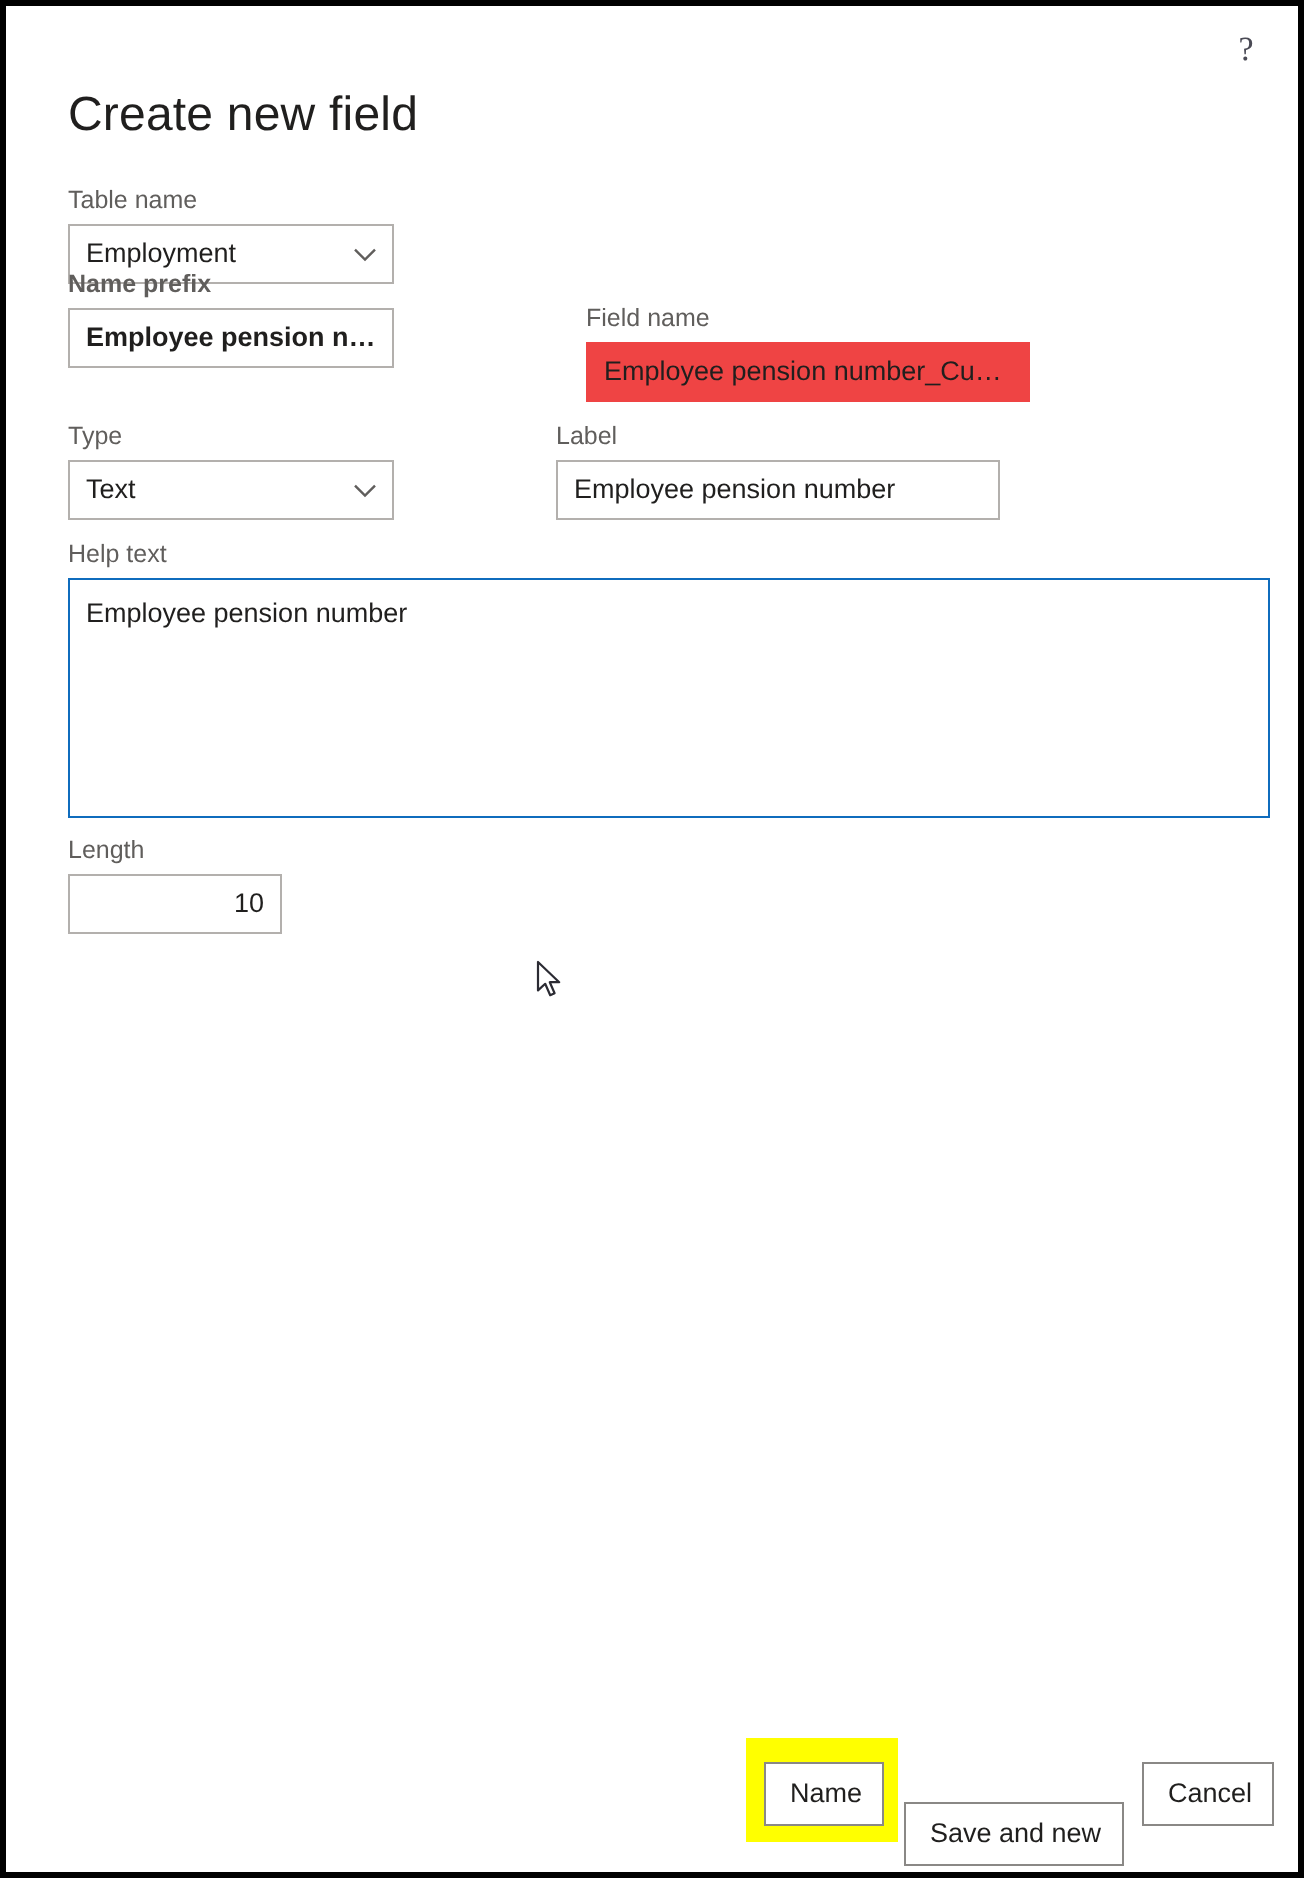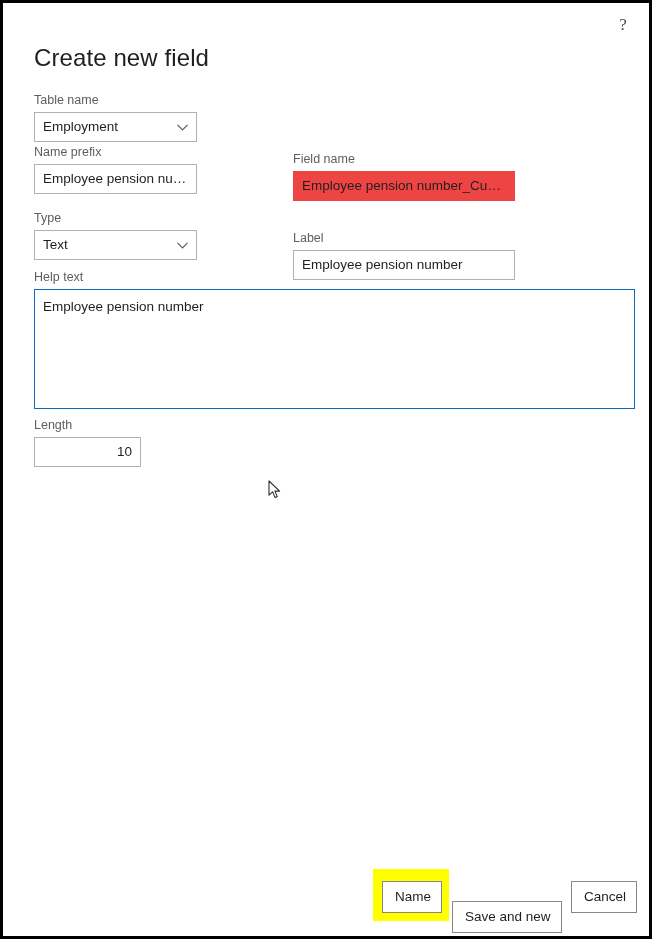--- a/index.html
+++ b/index.html
@@ -121,24 +121,24 @@
     position: absolute;
     right: 8px;
     top: 0;
     height: 28px;
     display: flex;
     align-items: center;
   }
 
   
   #grp-table-name { position: absolute; left: 31px; top: 89px; width: 163px; }
-  #grp-name-prefix { position: absolute; left: 31px; top: 141px; width: 163px; }
+  #grp-name-prefix { position: absolute; left: 31px; top: 131px; width: 163px; font-weight: bold; }
   #grp-type        { position: absolute; left: 31px; top: 207px; width: 163px; }
   #grp-field-name  { position: absolute; left: 290px; top: 148px; width: 222px; }
-  #grp-label       { position: absolute; left: 290px; top: 207px; width: 222px; margin-top: 20px; }
+  #grp-label       { position: absolute; left: 275px; top: 207px; width: 222px; }
   #grp-help-text   { position: absolute; left: 31px; top: 266px; width: 601px; }
   #grp-length      { position: absolute; left: 31px; top: 414px; width: 107px; }
 
   #help-textarea {
     box-sizing: border-box;
     width: 601px;
     height: 120px;
     border: 1px solid #0f6cbd;
     background: #ffffff;
     font-family: "Liberation Sans", sans-serif;

